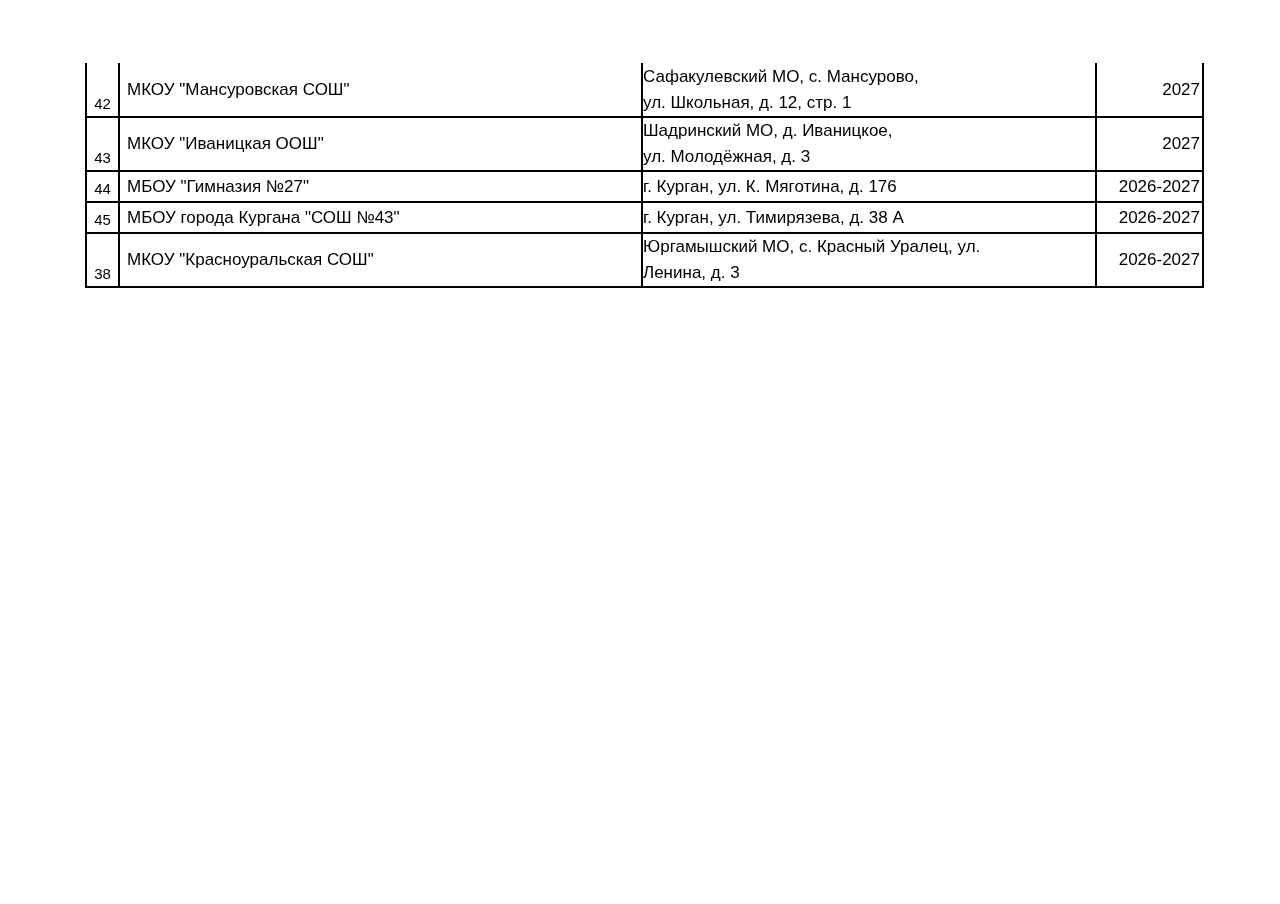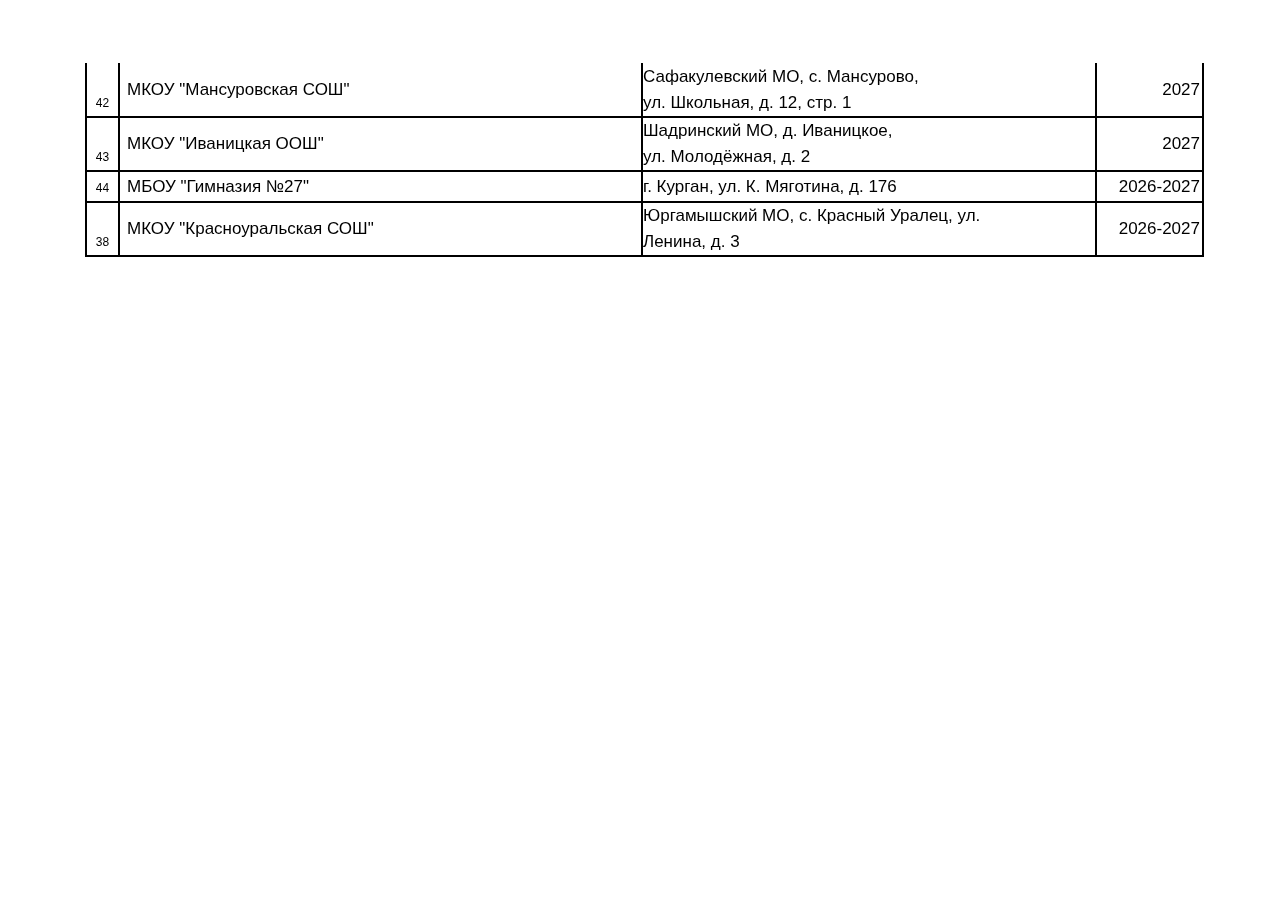--- a/index.html
+++ b/index.html
@@ -36,21 +36,21 @@
     vertical-align: middle;
     padding: 0;
     overflow: hidden;
   }
   .schools-table tr:first-child td {
     border-top: none;
   }
   td.cell-num {
     text-align: center;
     vertical-align: bottom;
-    font-size: 12px;
+    font-size: 15px;
     line-height: 15px;
     padding-bottom: 5px;
   }
   td.cell-name {
     padding-left: 7px;
     padding-right: 4px;
   }
   td.cell-addr {
     padding-right: 4px;
     white-space: pre-line;
@@ -79,27 +79,33 @@
         <td class="cell-num">42</td>
         <td class="cell-name">МКОУ "Мансуровская СОШ"</td>
         <td class="cell-addr">Сафакулевский МО, с. Мансурово,
 ул. Школьная, д. 12, стр. 1</td>
         <td class="cell-year">2027</td>
       </tr>
       <tr class="row-tall">
         <td class="cell-num">43</td>
         <td class="cell-name">МКОУ "Иваницкая ООШ"</td>
         <td class="cell-addr">Шадринский МО, д. Иваницкое,
-ул. Молодёжная, д. 2</td>
+ул. Молодёжная, д. 3</td>
         <td class="cell-year">2027</td>
       </tr>
       <tr class="row-short">
         <td class="cell-num">44</td>
         <td class="cell-name">МБОУ "Гимназия №27"</td>
         <td class="cell-addr">г. Курган, ул. К. Мяготина, д. 176</td>
+        <td class="cell-year">2026-2027</td>
+      </tr>
+      <tr class="row-short">
+        <td class="cell-num">45</td>
+        <td class="cell-name">МБОУ города Кургана "СОШ №43"</td>
+        <td class="cell-addr">г. Курган, ул. Тимирязева, д. 38 А</td>
         <td class="cell-year">2026-2027</td>
       </tr>
       <tr class="row-tall">
         <td class="cell-num">38</td>
         <td class="cell-name">МКОУ "Красноуральская СОШ"</td>
         <td class="cell-addr">Юргамышский МО, с. Красный Уралец, ул.
 Ленина, д. 3</td>
         <td class="cell-year">2026-2027</td>
       </tr>
     </tbody>

